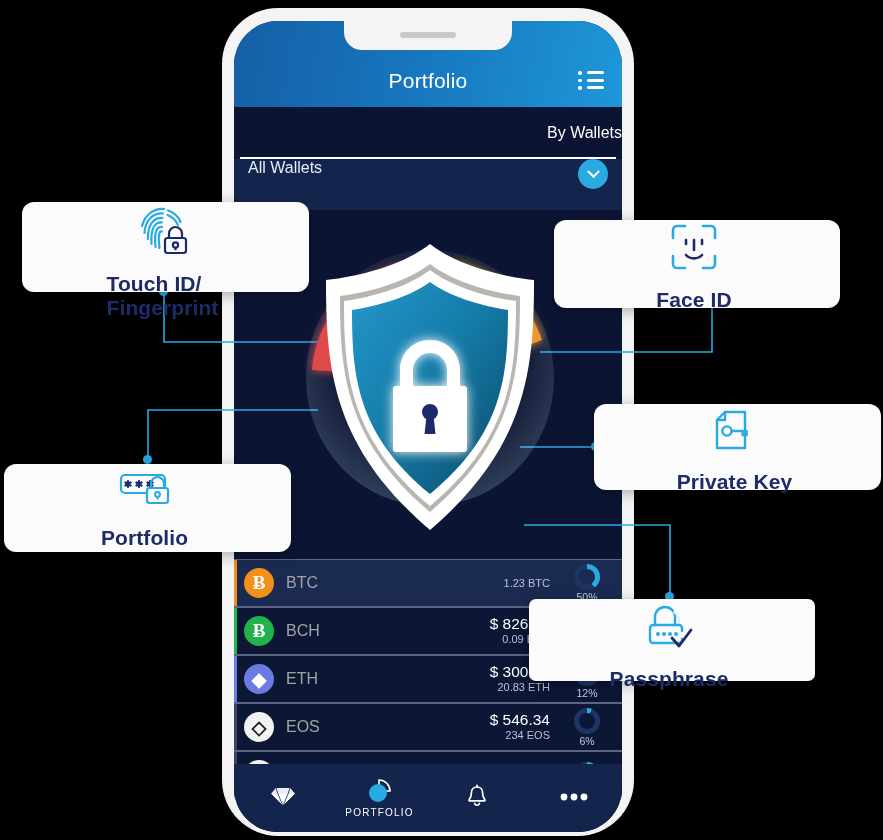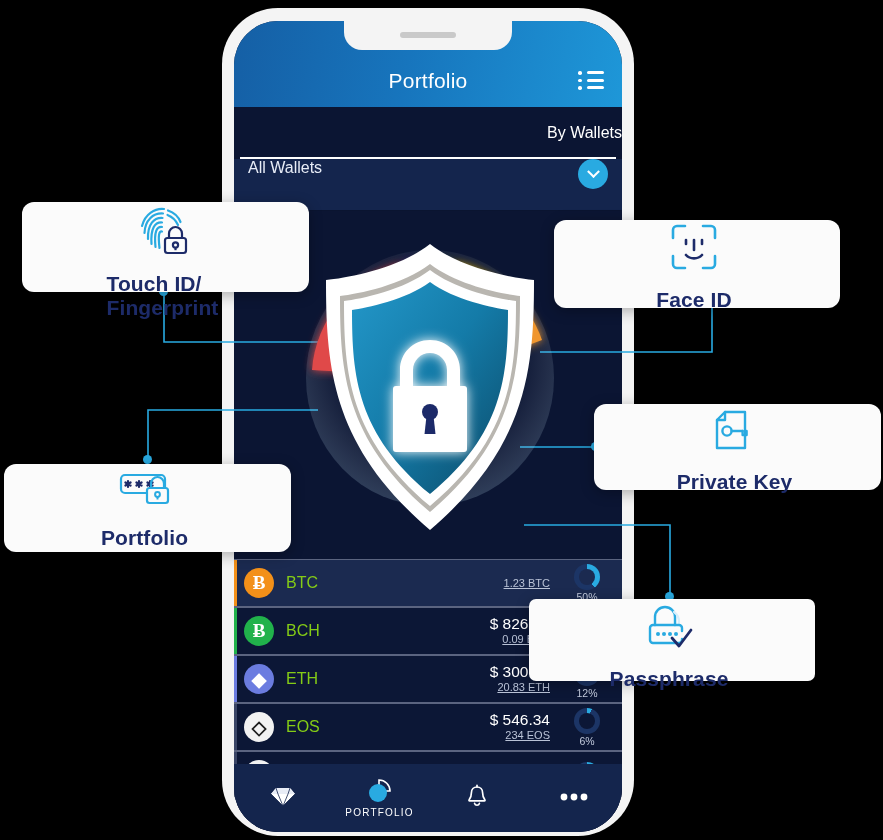--- a/index.html
+++ b/index.html
@@ -97,24 +97,24 @@
   }
   .coin-row.alt { background:#1b2a50; }
   .coin-row.dark { background:#0c1736; }
   .accent { position:absolute; left:0; top:0; bottom:0; width:3px; }
   .coin-icon {
     width:30px; height:30px; border-radius:50%;
     display:flex; align-items:center; justify-content:center;
     font-size:19px; font-weight:bold; color:#fff; flex:0 0 auto;
     margin-right:12px; font-family:"Liberation Serif", serif;
   }
-  .coin-sym { color:#84cc16; font-size:16px; width:58px; }
+  .coin-sym { color:#a3a3a3; font-size:16px; width:58px; }
   .coin-amts { flex:1; text-align:right; padding-right:14px; line-height:1.05; }
   .coin-fiat { color:#ffffff; font-size:15.5px; }
-  .coin-qty { color:#b9c2d6; font-size:11px; margin-top:2px;text-decoration:underline; }
+  .coin-qty { color:#b9c2d6; font-size:11px; margin-top:2px; }
   .coin-pct { width:46px; text-align:center; }
   .donut { width:26px; height:26px; margin:0 auto; border-radius:50%; }
   .pct-label { color:#c3cbdd; font-size:10.5px; margin-top:1px; }
 
   
   .bottom-nav {
     position:absolute; left:0; right:0; bottom:0; height:68px;
     background:#14254d; display:flex; align-items:center;
   }
   .nav-item { flex:1; display:flex; flex-direction:column; align-items:center; justify-content:center; gap:3px; }

